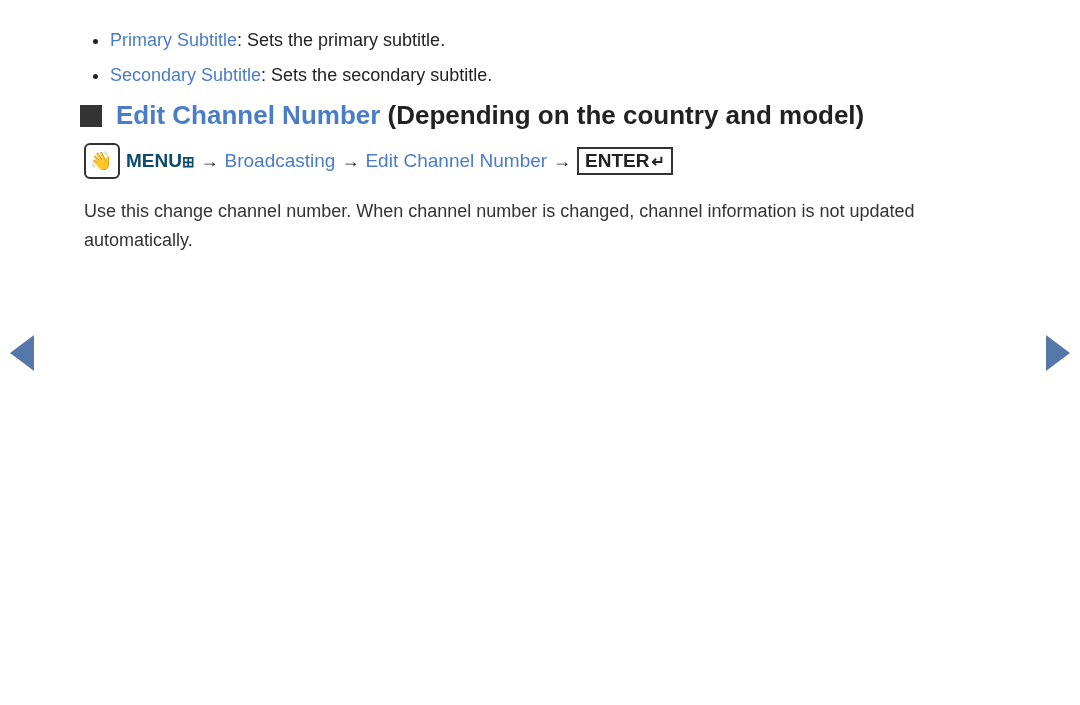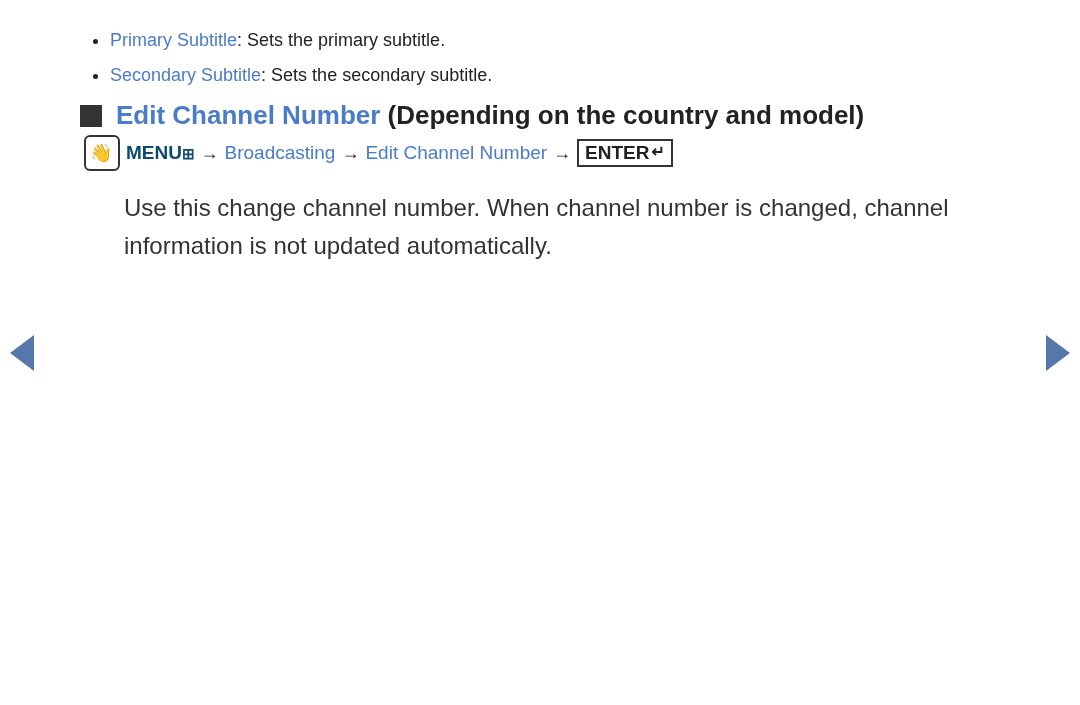--- a/index.html
+++ b/index.html
@@ -36,21 +36,21 @@
     }
 
     .blue-link {
       color: #4a7cc7;
       font-weight: normal;
     }
 
     .section-header {
       display: flex;
       align-items: center;
-      margin-bottom: 4px;
+      margin-bottom: 12px;
       gap: 14px;
     }
 
     .section-square {
       width: 22px;
       height: 22px;
       background: #333;
       flex-shrink: 0;
     }
 
@@ -91,40 +91,39 @@
     }
 
     .arrow {
       color: #222;
       font-weight: bold;
       font-size: 18px;
     }
 
     .enter-box {
       display: inline-flex;
-      align-items: flex-start;
+      align-items: center;
       border: 2px solid #333;
       padding: 1px 6px;
       font-weight: bold;
       font-size: 19px;
       color: #222;
     }
 
     .enter-symbol {
       font-size: 16px;
       margin-left: 2px;
     }
 
     .description-text {
-      font-size: 24px;
+      font-size: 18px;
       color: #333;
       line-height: 1.6;
       max-width: 900px;
       padding-left: 4px;
-      margin-left: 40px;
     }
 
     .nav-arrow-left {
       position: absolute;
       left: 10px;
       top: 50%;
       transform: translateY(-50%);
       width: 0;
       height: 0;
       border-top: 18px solid transparent;

